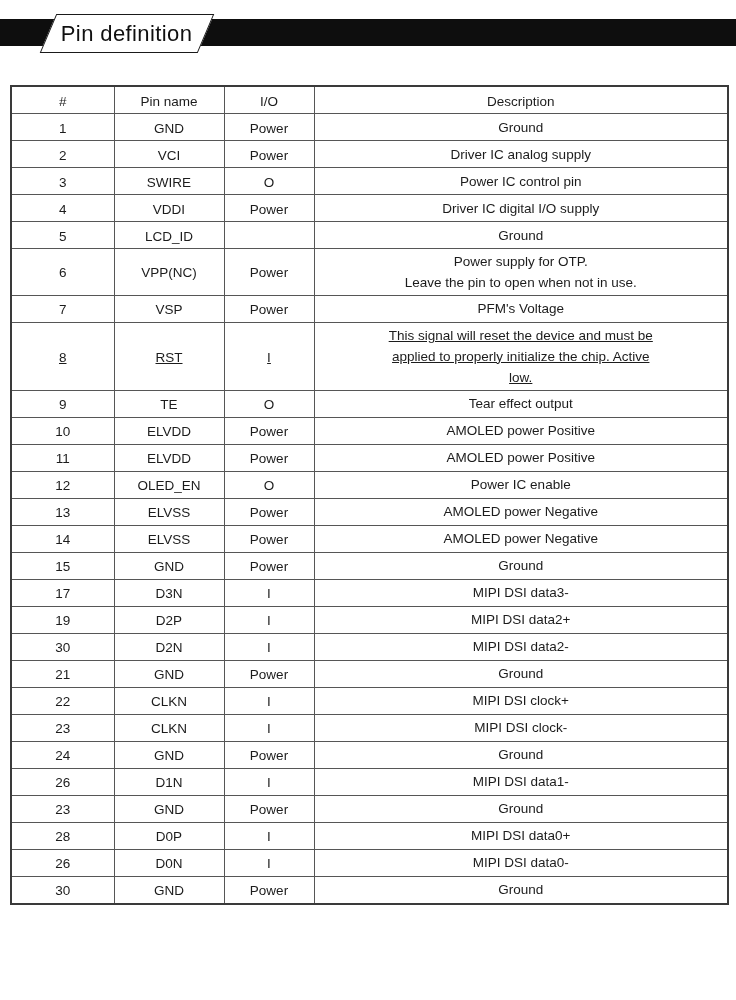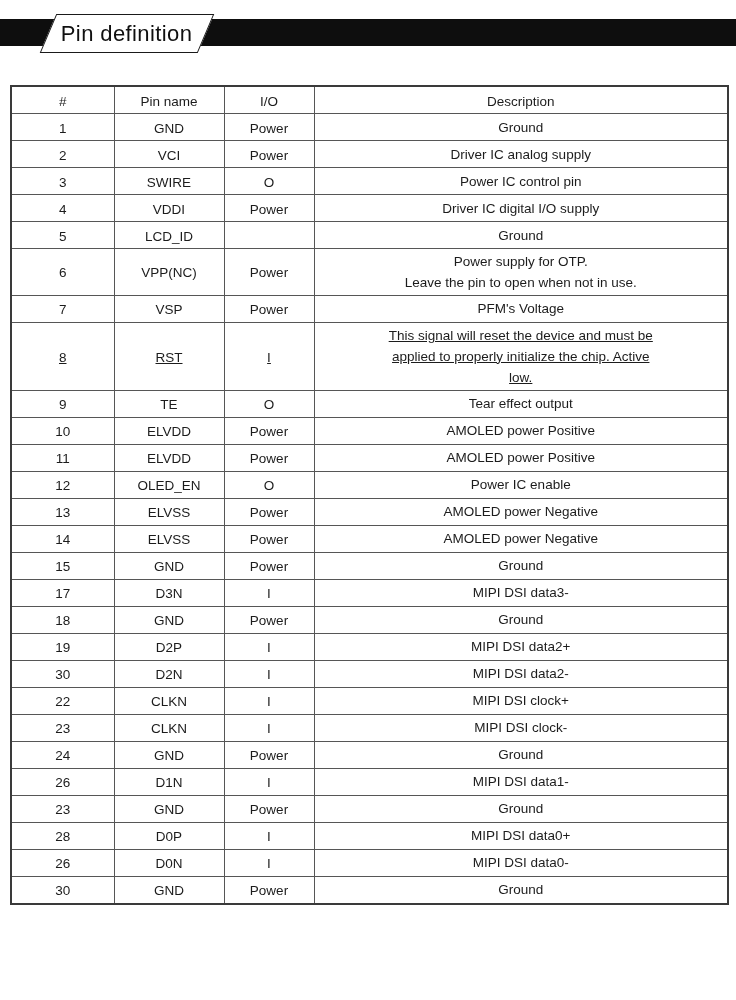--- a/index.html
+++ b/index.html
@@ -200,36 +200,36 @@
     <td class="c-io">Power</td>
     <td class="c-desc">Ground</td>
   </tr>
           <tr>
     <td class="c-num">17</td>
     <td class="c-name">D3N</td>
     <td class="c-io">I</td>
     <td class="c-desc">MIPI DSI data3-</td>
   </tr>
           <tr>
-    <td class="c-num">18</td>
-    <td class="c-name">GND</td>
-    <td class="c-io">Power</td>
-    <td class="c-desc">Ground</td>
-  </tr>
-          <tr>
     <td class="c-num">19</td>
     <td class="c-name">D2P</td>
     <td class="c-io">I</td>
     <td class="c-desc">MIPI DSI data2+</td>
   </tr>
           <tr>
     <td class="c-num">30</td>
     <td class="c-name">D2N</td>
     <td class="c-io">I</td>
     <td class="c-desc">MIPI DSI data2-</td>
+  </tr>
+          <tr>
+    <td class="c-num">21</td>
+    <td class="c-name">GND</td>
+    <td class="c-io">Power</td>
+    <td class="c-desc">Ground</td>
   </tr>
           <tr>
     <td class="c-num">22</td>
     <td class="c-name">CLKN</td>
     <td class="c-io">I</td>
     <td class="c-desc">MIPI DSI clock+</td>
   </tr>
           <tr>
     <td class="c-num">23</td>
     <td class="c-name">CLKN</td>

